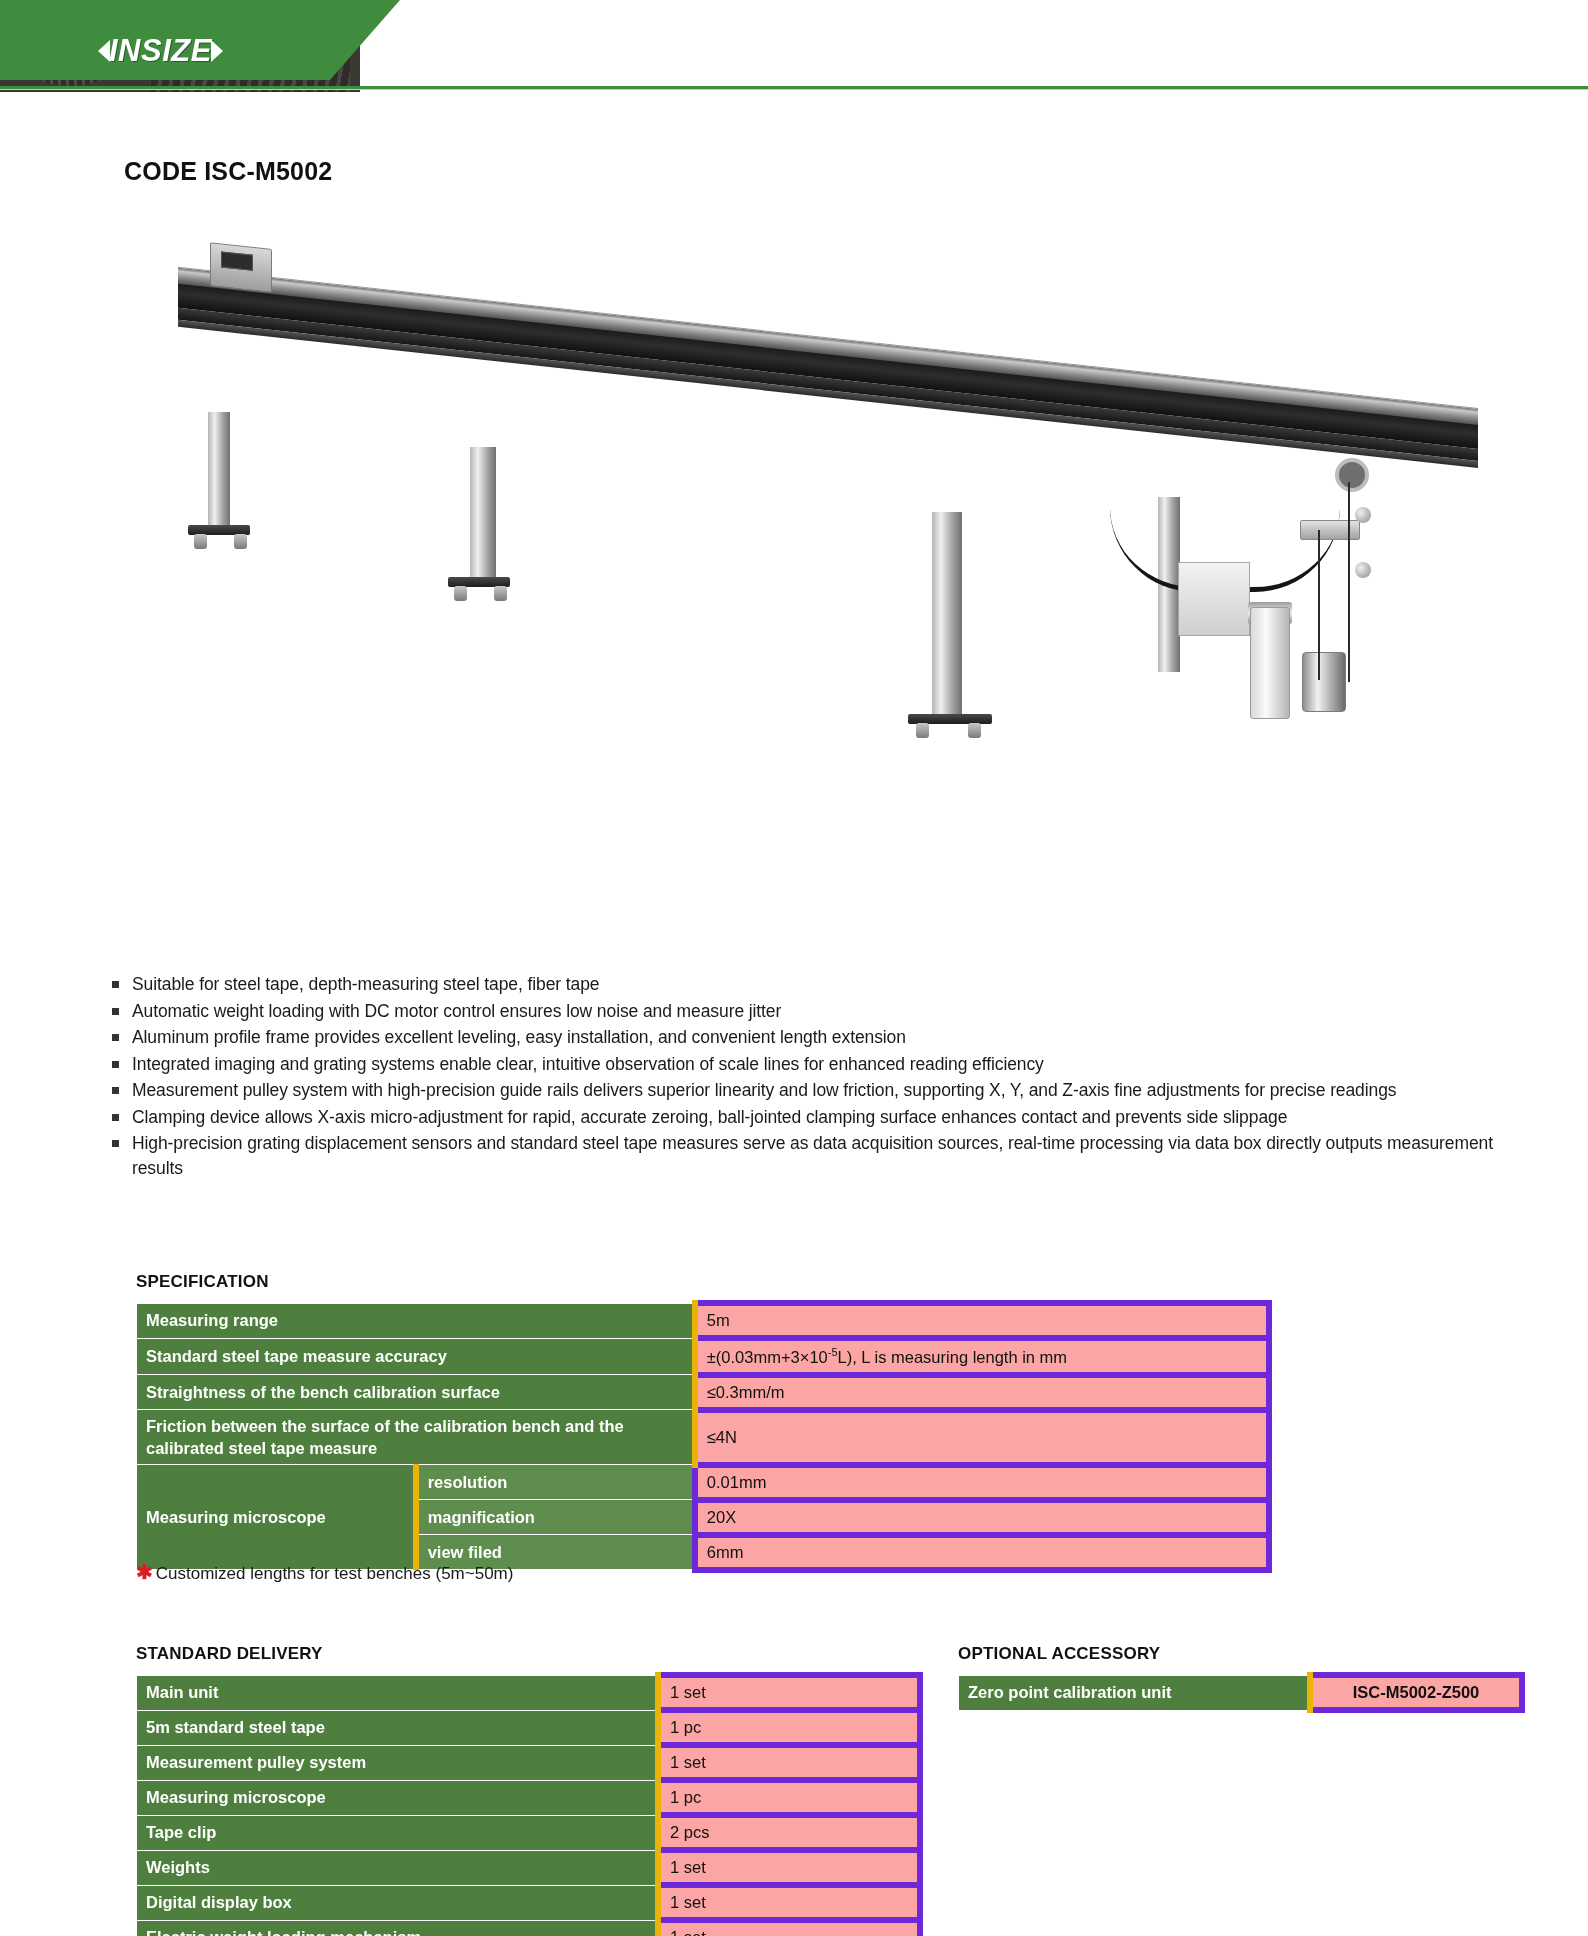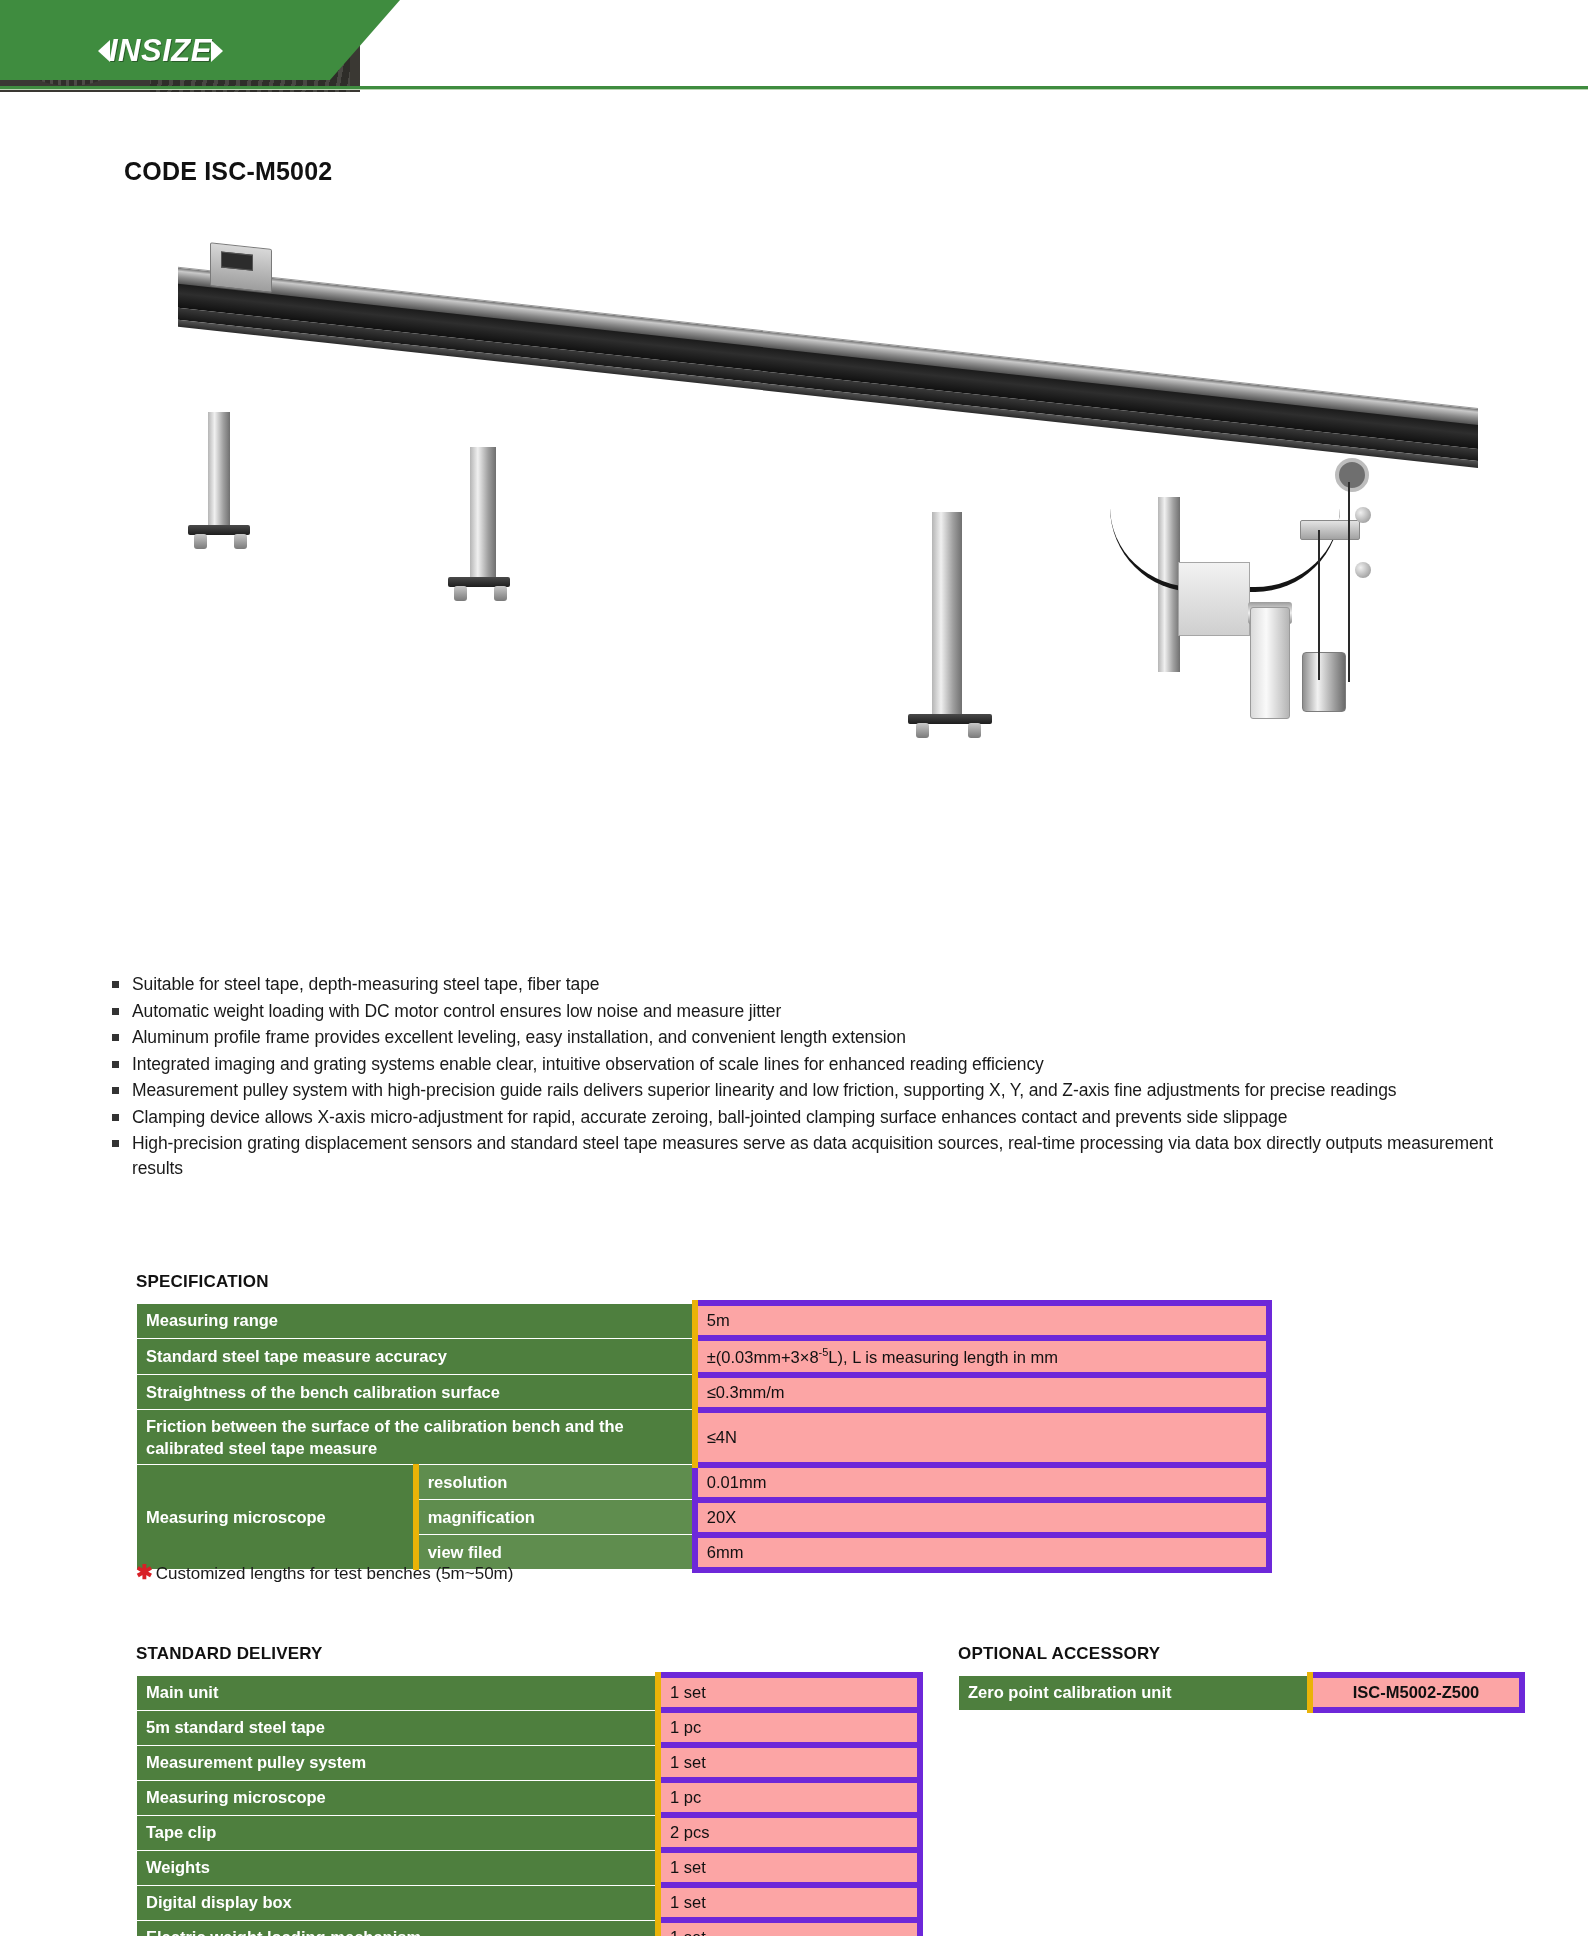--- a/index.html
+++ b/index.html
@@ -447,21 +447,21 @@
 <div class="sec-head" style="left:136px; top:1272px;">SPECIFICATION</div>
 
 <table id="spec-table">
   <tbody>
       <tr>
     <td class="lbl" colspan="2">Measuring range</td>
     <td class="val">5m</td>
   </tr>
   <tr>
     <td class="lbl" colspan="2">Standard steel tape measure accuracy</td>
-    <td class="val"><span>±(0.03mm+3×8</span><sup>-5</sup><span>L), L is measuring length in mm</span></td>
+    <td class="val"><span>±(0.03mm+3×10</span><sup>-5</sup><span>L), L is measuring length in mm</span></td>
   </tr>
   <tr>
     <td class="lbl" colspan="2">Straightness of the bench calibration surface</td>
     <td class="val">≤0.3mm/m</td>
   </tr>
   <tr>
     <td class="lbl" colspan="2" style="line-height:22px;">Friction between the surface of the calibration bench and the calibrated steel tape measure</td>
     <td class="val">≤4N</td>
   </tr>
   <tr>

